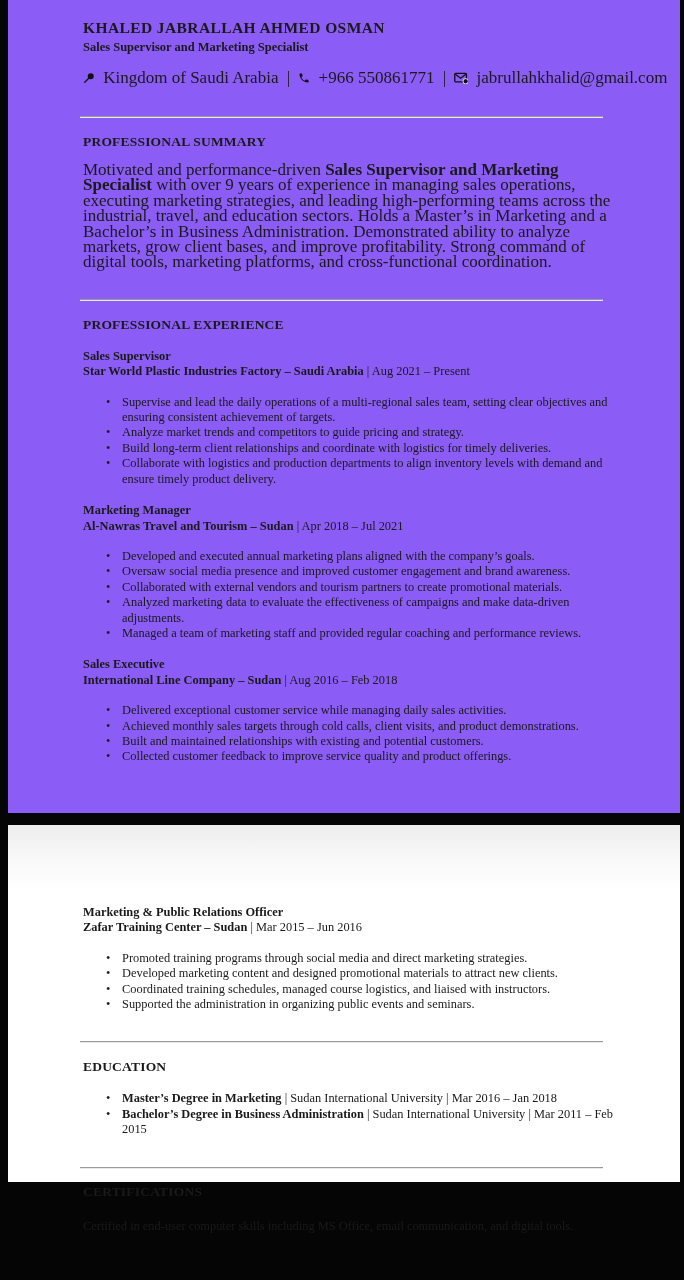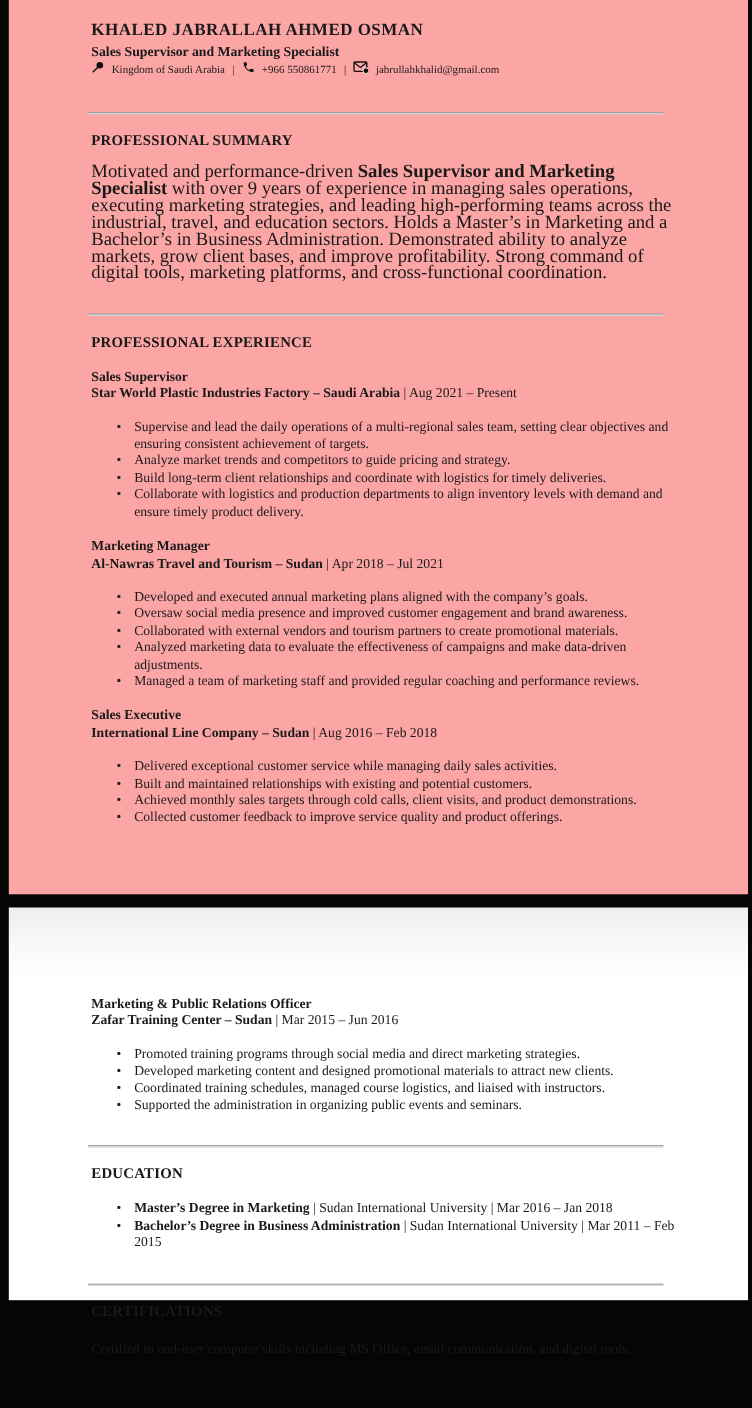--- a/index.html
+++ b/index.html
@@ -1,25 +1,25 @@
 <!DOCTYPE html>
 <html><head>
 <meta charset="utf-8">
 <style>
   * { margin:0; padding:0; box-sizing:border-box; }
   html,body { width:684px; }
   body { font-family:"Liberation Serif","DejaVu Serif",serif; background:#000; }
   .viewport { position:relative; width:684px; height:1280px; background:#050505; overflow:hidden; }
-  .page { position:absolute; left:8px; width:672px; background:#fca5a5; color:#1a1a1a; }
+  .page { position:absolute; left:8px; width:672px; background:#8b5cf6; color:#1a1a1a; }
   .page1 { top:0; height:813px; padding:18px 65px 0 75px; }
   .page2 { top:825px; height:357px; padding:80px 65px 0 75px;
            background:linear-gradient(180deg,#ededed 0%,#f7f7f7 8%,#ffffff 18%); }
   .name { font-size:15.5px; font-weight:bold; letter-spacing:.4px; line-height:19px; }
   .candidate-title { font-size:12.5px; font-weight:bold; line-height:15px; margin-top:3px; }
-  .contact { font-size:10px; line-height:16px; white-space:nowrap; }
+  .contact { margin-top:15px; font-size:17px; line-height:16px; white-space:nowrap; }
   .contact .icon { display:inline-block; vertical-align:-1px; margin-right:4px; }
   .contact .sep { margin:0 4px; }
   .rule { height:2px; background:#9a9a9a; border-bottom:1px solid #e9e9e9;
           margin-top:29px; margin-left:-3px; width:523px; }
   h2.section { font-size:13.5px; font-weight:bold; line-height:17px; margin-top:15px; letter-spacing:.2px; }
   .summary-text { margin-top:12px; font-size:17px; line-height:15.4px; }
   .job { margin-top:16px; font-size:12.4px; line-height:15.4px; }
   .job:first-of-type { margin-top:15px; }
   .job-role { font-weight:bold; }
   .job-company b { font-weight:bold; }
@@ -90,22 +90,22 @@
         <li>Analyzed marketing data to evaluate the effectiveness of campaigns and make data-driven adjustments.</li>
         <li>Managed a team of marketing staff and provided regular coaching and performance reviews.</li>
       </ul>
     </div>
 
     <div class="job">
       <div class="job-role">Sales Executive</div>
       <div class="job-company"><b>International Line Company – Sudan</b><span> | Aug 2016 – Feb 2018</span></div>
       <ul class="bullets">
         <li>Delivered exceptional customer service while managing daily sales activities.</li>
+        <li>Achieved monthly sales targets through cold calls, client visits, and product demonstrations.</li>
         <li>Built and maintained relationships with existing and potential customers.</li>
-        <li>Achieved monthly sales targets through cold calls, client visits, and product demonstrations.</li>
         <li>Collected customer feedback to improve service quality and product offerings.</li>
       </ul>
     </div>
   </div>
 
   <div class="page page2">
     <div class="job" style="margin-top:0;">
       <div class="job-role">Marketing &amp; Public Relations Officer</div>
       <div class="job-company"><b>Zafar Training Center – Sudan</b><span> | Mar 2015 – Jun 2016</span></div>
       <ul class="bullets">

